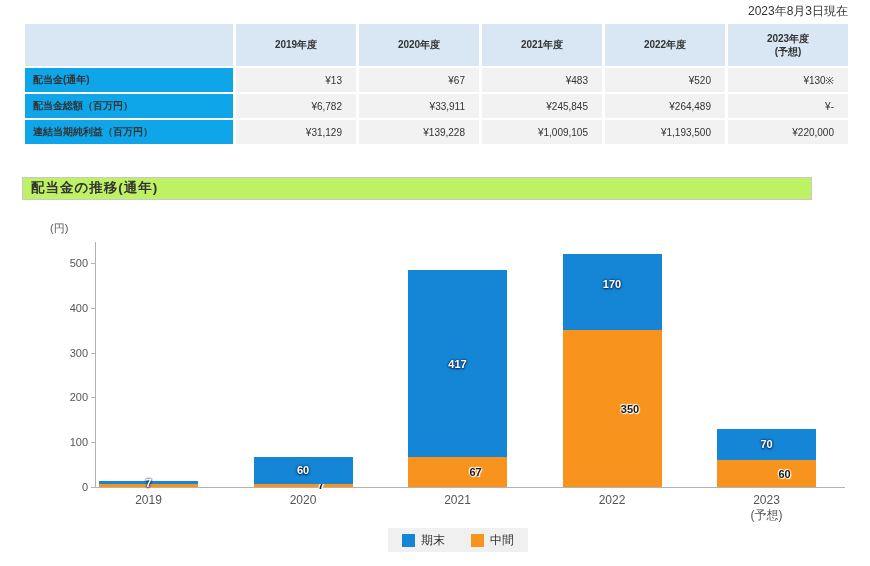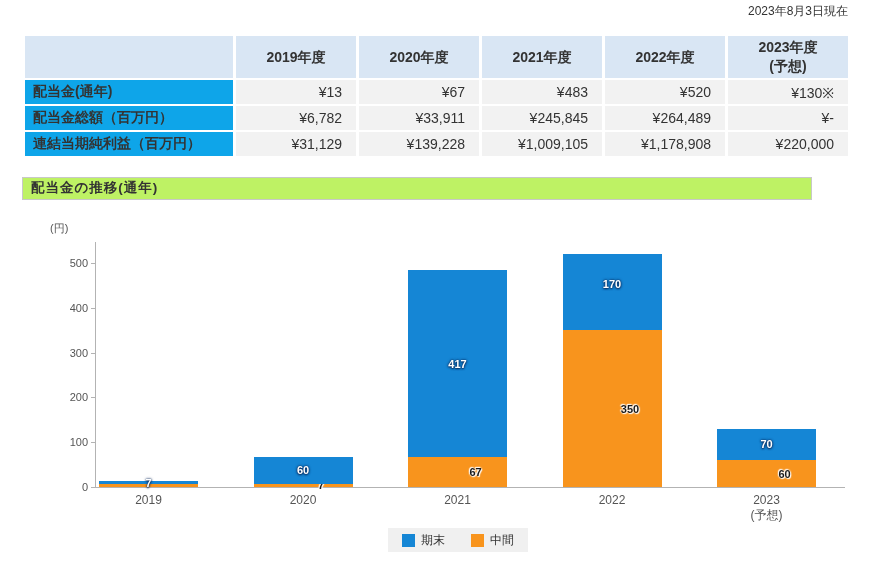--- a/index.html
+++ b/index.html
@@ -3,22 +3,22 @@
 <meta charset="utf-8">
 <style>
   html,body{margin:0;padding:0;background:#fff;}
   #page{position:relative;width:870px;height:566px;background:#ffffff;overflow:hidden;
         font-family:Liberation Sans, sans-serif;color:#333;}
 
   
   .as-of{position:absolute;top:3px;right:22px;font-size:12px;color:#333;}
 
   
-  table.div-table{position:absolute;left:22px;top:34px;width:826px;
-        border-collapse:separate;border-spacing:3px 2px;table-layout:fixed;font-size:14px;}
+  table.div-table{position:absolute;left:22px;top:22px;width:826px;
+        border-collapse:separate;border-spacing:3px 2px;table-layout:fixed;font-size:10px;}
   table.div-table th,table.div-table td{box-sizing:border-box;overflow:hidden;white-space:pre-line;}
   .th-cell{background:#d9e6f4;height:42px;text-align:center;vertical-align:middle;
         font-weight:600;color:#333;line-height:1.35;}
   .label-cell{background:#0ea5e9;height:24px;text-align:left;vertical-align:middle;
         padding-left:8px;font-weight:600;color:#333;}
   .val-cell{background:#f2f2f2;height:24px;text-align:right;vertical-align:middle;
         padding-right:14px;color:#333;}
 
   
   .sec-title{position:absolute;left:22px;top:177px;width:790px;height:23px;box-sizing:border-box;
@@ -86,21 +86,21 @@
           <td class="val-cell">¥33,911</td>
           <td class="val-cell">¥245,845</td>
           <td class="val-cell">¥264,489</td>
           <td class="val-cell">¥-</td>
         </tr>
         <tr>
           <td class="label-cell">連結当期純利益（百万円）</td>
           <td class="val-cell">¥31,129</td>
           <td class="val-cell">¥139,228</td>
           <td class="val-cell">¥1,009,105</td>
-          <td class="val-cell">¥1,178,908</td>
+          <td class="val-cell">¥1,193,500</td>
           <td class="val-cell">¥220,000</td>
         </tr>
       </tbody>
   </table>
 
   <div class="sec-title">配当金の推移(通年)</div>
 
   <div id="chart">
     <div class="unit-label">(円)</div>
     <div class="axis-y"></div>

